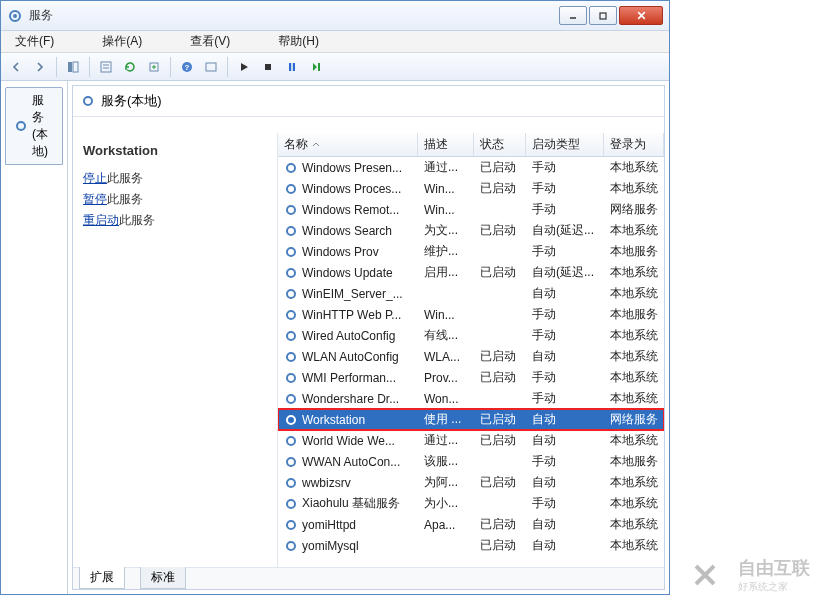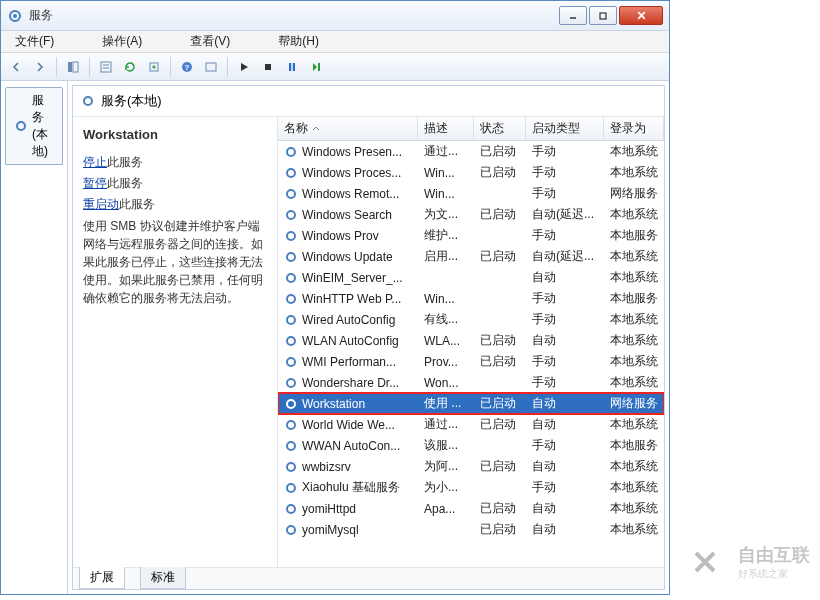--- a/index.html
+++ b/index.html
@@ -22,21 +22,21 @@
 .tsep { width: 1px; height: 20px; background: #c5d2e3; margin: 0 3px; }
 
 .body { display: flex; height: calc(100% - 80px); }
 
 .leftpanel { width: 130px; border-right: 1px solid #c5d2e3; background: #fff; padding: 6px 4px; font-size: 12px; }
 .lefttab { border: 1px solid #98b0d0; background: #f4f8fd; padding: 4px 8px; display: flex; align-items: center; gap: 4px; border-radius: 2px 2px 0 0; }
 
 .rightpanel { flex: 1; display: flex; flex-direction: column; border: 1px solid #c5d2e3; margin: 4px; }
 .rheader { padding: 6px 8px; background: #fff; border-bottom: 1px solid #e0e6ee; display: flex; align-items: center; gap: 6px; font-size: 13px; }
 
-.rbody { flex: 1; display: flex; overflow: hidden; }
+.rbody { flex: 1; display: flex; overflow: hidden; margin-top: 16px; }
 
 .detailpane { width: 205px; border-right: 1px solid #e0e6ee; padding: 10px 10px; font-size: 12px; color: #333; overflow-y: auto; }
 .detailpane h3 { font-size: 13px; font-weight: bold; margin-bottom: 12px; }
 .detailpane .alink { color: #0a3fa8; text-decoration: underline; cursor: pointer; }
 .detailpane .lrow { margin-bottom: 4px; }
 .detailpane .desc-label { margin-top: 18px; margin-bottom: 4px; }
 .detailpane .desc-text { line-height: 1.5; }
 
 .listpane { flex: 1; display: flex; flex-direction: column; overflow: hidden; }
 .colheads { display: flex; height: 24px; background: linear-gradient(#fdfdfd,#edf2f9); border-bottom: 1px solid #d0d8e4; font-size: 12px; color: #222; }
@@ -51,21 +51,21 @@
 .row.sel { background: #2f6fc1; color: #fff; }
 .row.sel .gearico circle { stroke: #fff; }
 .row.hl { outline: 2px solid #e22; outline-offset: -1px; }
 
 .gearico { width: 14px; height: 14px; flex-shrink: 0; }
 
 .bottomtabs { height: 22px; display: flex; align-items: flex-end; padding-left: 6px; font-size: 12px; border-top: 1px solid #e0e6ee; background: #f8f9fb; gap: 13px; }
 .btab { border: 1px solid #c0cad8; border-top: none; padding: 2px 10px; margin-right: 2px; background: #fff; cursor: pointer; }
 .btab.inactive { background: #eef2f7; }
 
-.watermark { position: absolute; right: 10px; bottom: 19px; font-size: 18px; color: #999; font-weight: bold; opacity: .55; pointer-events: none; display: flex; align-items: center; gap: 20px;}
+.watermark { position: absolute; right: 10px; bottom: 6px; font-size: 18px; color: #999; font-weight: bold; opacity: .55; pointer-events: none; display: flex; align-items: center; gap: 20px;}
 .watermark .sub { font-size: 10px; display:block; color:#aaa; font-weight:normal;}
 </style>
 </head>
 <body>
 
 <div class="window">
 
   <div class="titlebar">
     <svg class="ticon" viewBox="0 0 16 16">
         <circle cx="8" cy="8" r="5" fill="none" stroke="#4a80c0" stroke-width="2"></circle>
@@ -191,21 +191,20 @@
           </svg>
         <span>服务(本地)</span>
       </div>
 
       <div class="rbody">
         <div class="detailpane">
           <h3>Workstation</h3>
           <div class="lrow"><span class="alink">停止</span><span>此服务</span></div>
           <div class="lrow"><span class="alink">暂停</span><span>此服务</span></div>
           <div class="lrow"><span class="alink">重启动</span><span>此服务</span></div>
-          <div class="desc-text">使用 SMB 协议创建并维护客户端网络与远程服务器之间的连接。如果此服务已停止，这些连接将无法使用。如果此服务已禁用，任何明确依赖它的服务将无法启动。</div>
         </div>
 
         <div class="listpane">
           <div class="colheads">
             <div class="ch ch-name">
                 <span>名称</span> 
                 <svg width="8" height="8" style="margin-left:4px" viewBox="0 0 8 8">
                   <path d="M1 5 L4 2 L7 5" fill="none" stroke="#888"></path>
                 </svg>
               </div>

